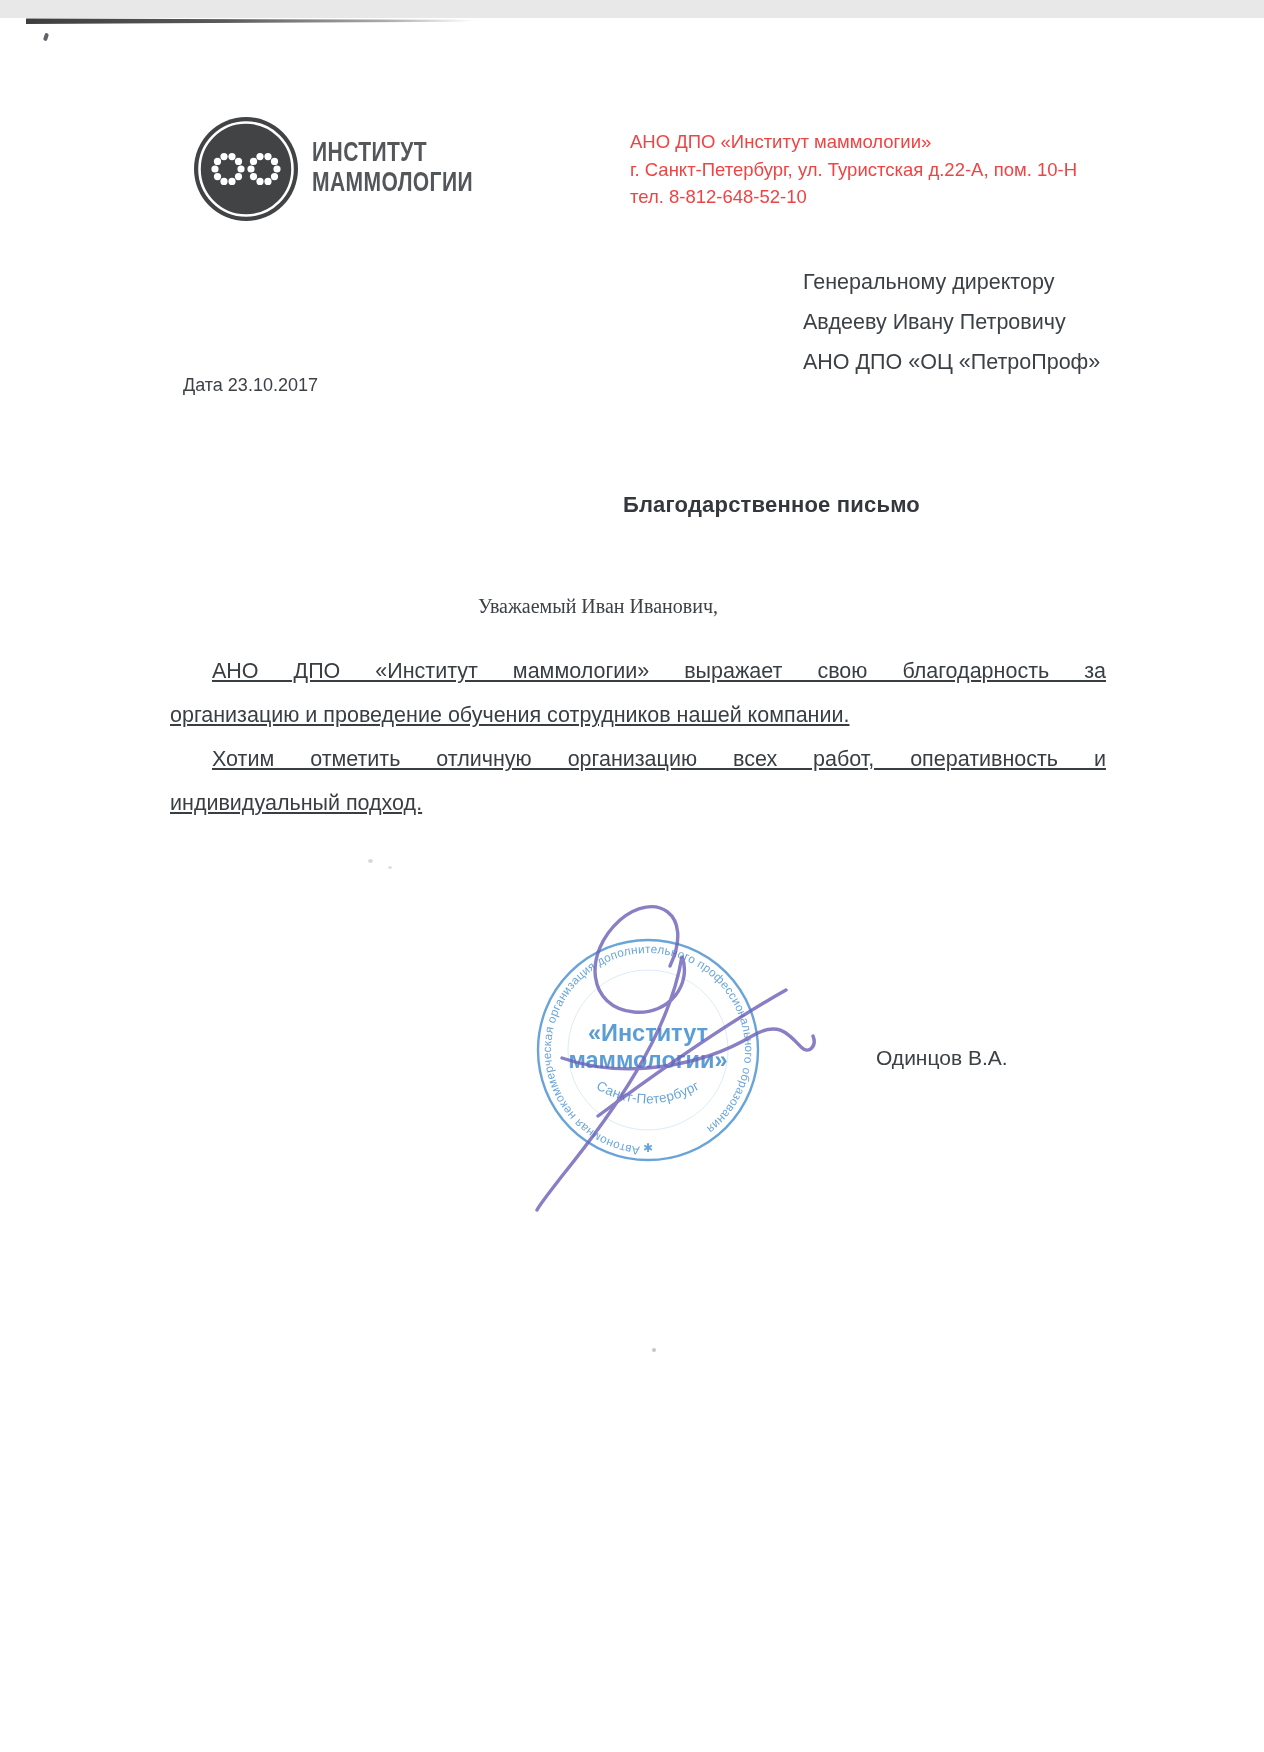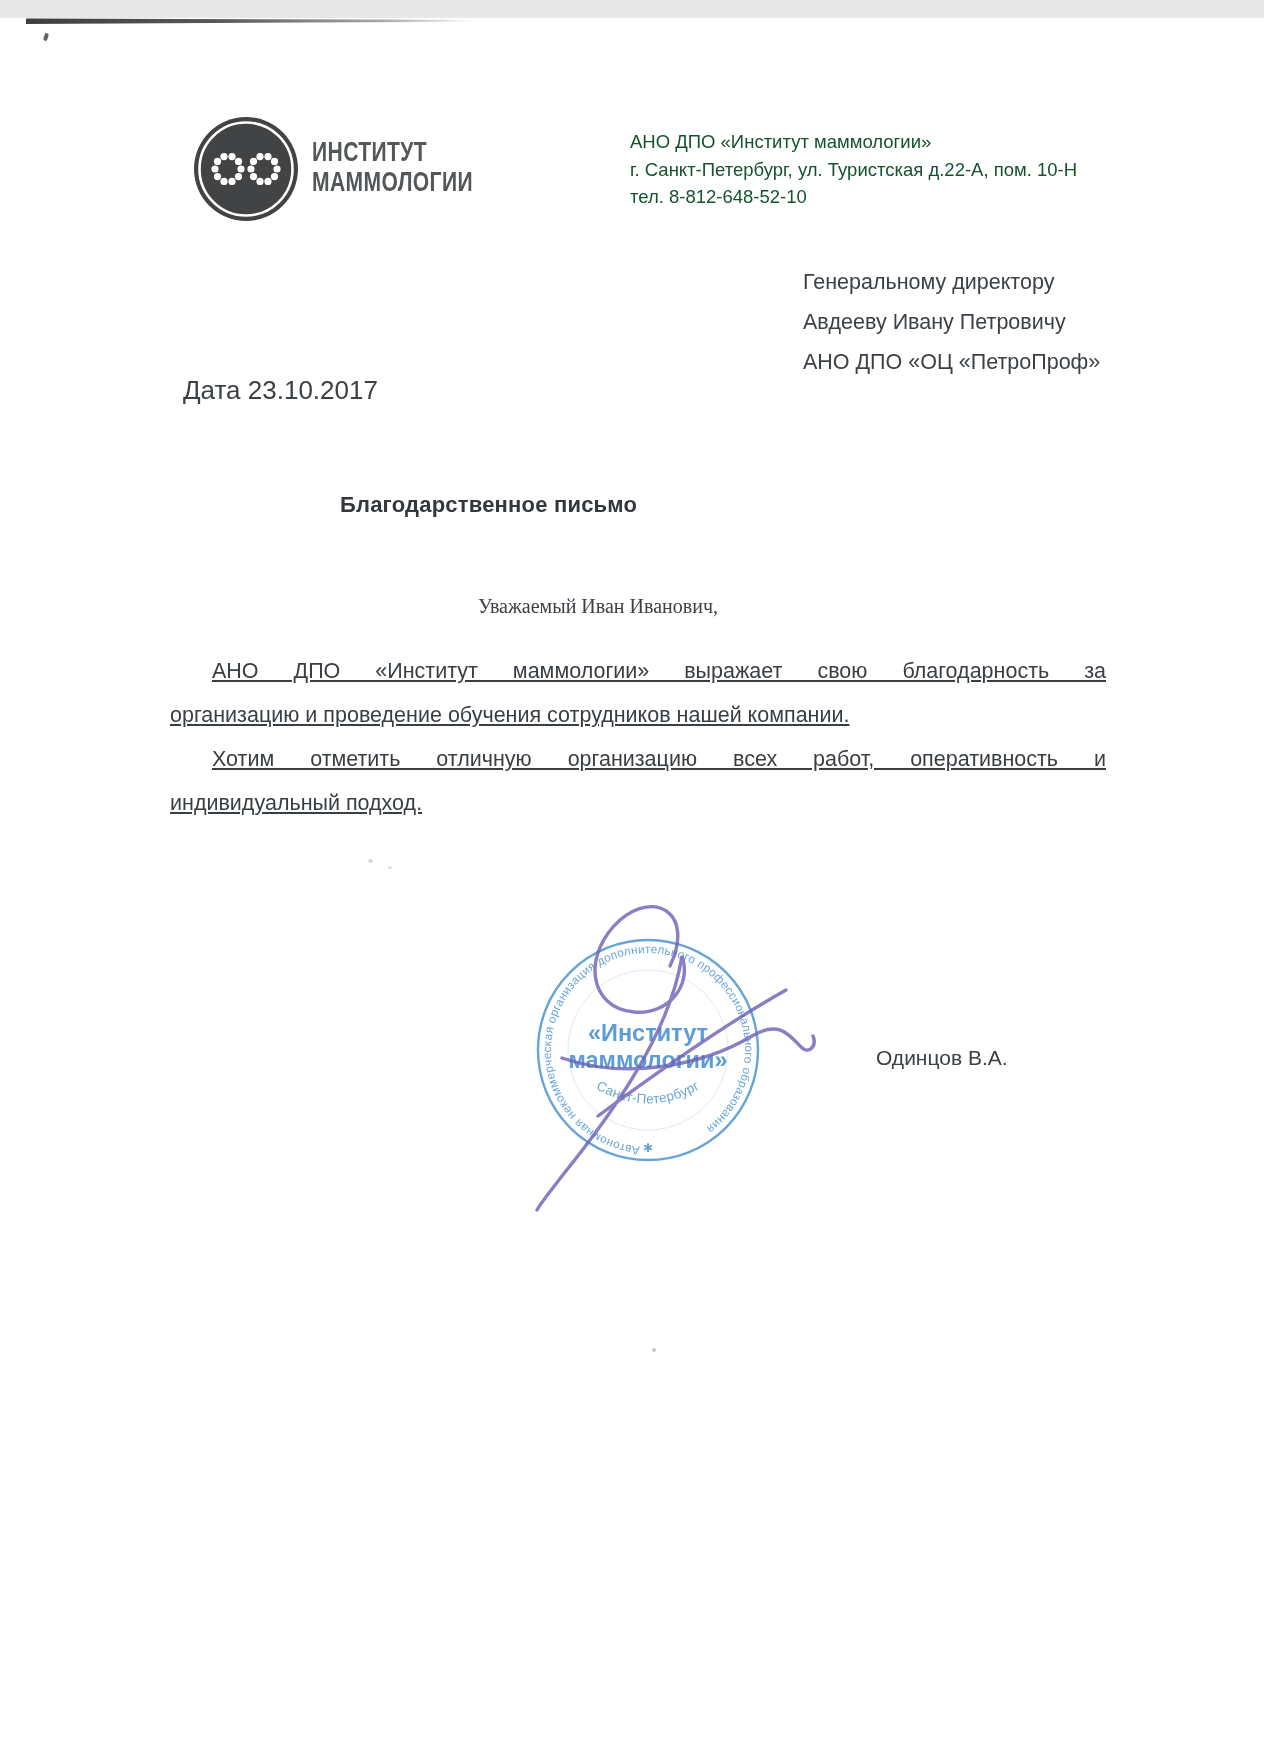--- a/index.html
+++ b/index.html
@@ -23,26 +23,26 @@
   .speck { border-radius:50%; background:#8a8f93; }
   .speck.a { left:44px; top:15px; width:4px; height:8px; transform:rotate(18deg); background:#5f6468; border-radius:2px;}
   .speck.b { left:368px; top:841px; width:5px; height:4px; opacity:.35; }
   .speck.c { left:388px; top:848px; width:4px; height:3px; opacity:.28; }
   .speck.d { left:652px; top:1330px; width:4px; height:4px; opacity:.5; }
 
   
   .logo-badge { left:192px; top:97px; width:108px; height:108px; }
   .logo-text  { left:312px; top:119px; line-height:30px; font-size:27px; font-weight:700;
                 letter-spacing:.5px; color:#53575a; transform:scaleX(.78); transform-origin:left top; white-space:nowrap; }
-  .org-info   { left:630px; top:110px; font-size:18.5px; line-height:27.6px; color:#14532d; white-space:nowrap; }
+  .org-info   { left:630px; top:110px; font-size:18.5px; line-height:27.6px; color:#ef4444; white-space:nowrap; }
 
   .recipient  { left:803px; top:244px; font-size:21.5px; line-height:40px; white-space:nowrap; }
-  .date-line  { left:183px; top:357px; font-size:26px; }
+  .date-line  { left:183px; top:357px; font-size:18px; }
 
-  .title      { left:340px; top:474px; width:580px; text-align:left; font-size:22px; font-weight:700; color:#34383c; letter-spacing:.2px; }
+  .title      { left:340px; top:474px; width:580px; text-align:right; font-size:22px; font-weight:700; color:#34383c; letter-spacing:.2px; }
 
   .salutation { left:478px; top:577px; font-size:20px;font-family:Liberation Serif, serif; }
 
   .body-block { left:170px; top:631px; width:936px; font-size:21.5px; color:#393e43;text-decoration:underline; }
   .body-line  { height:44px; line-height:44px; white-space:nowrap; }
   .body-line.just { white-space:normal; text-align:justify; text-align-last:justify; }
   .body-line.indent { padding-left:42px; width:894px; }
 
   .closing    { left:246px; top:966px; font-size:21.5px; line-height:31.6px; white-space:nowrap; }
   .signer     { left:876px; top:1028px; font-size:21px; }

